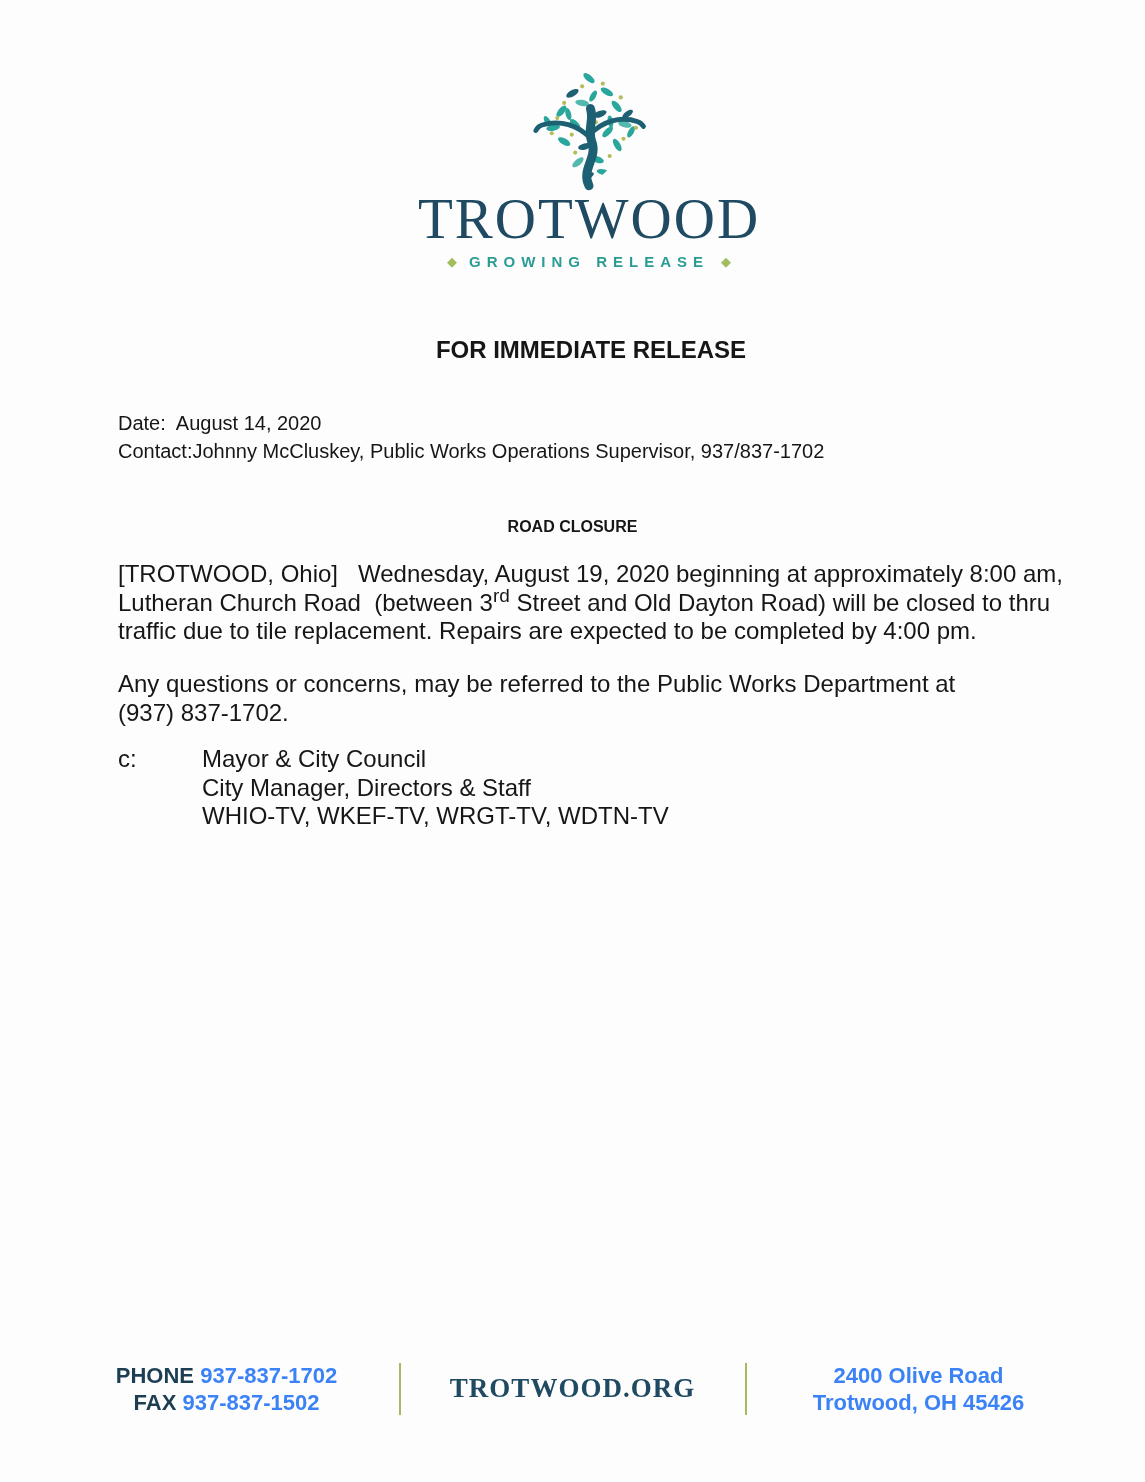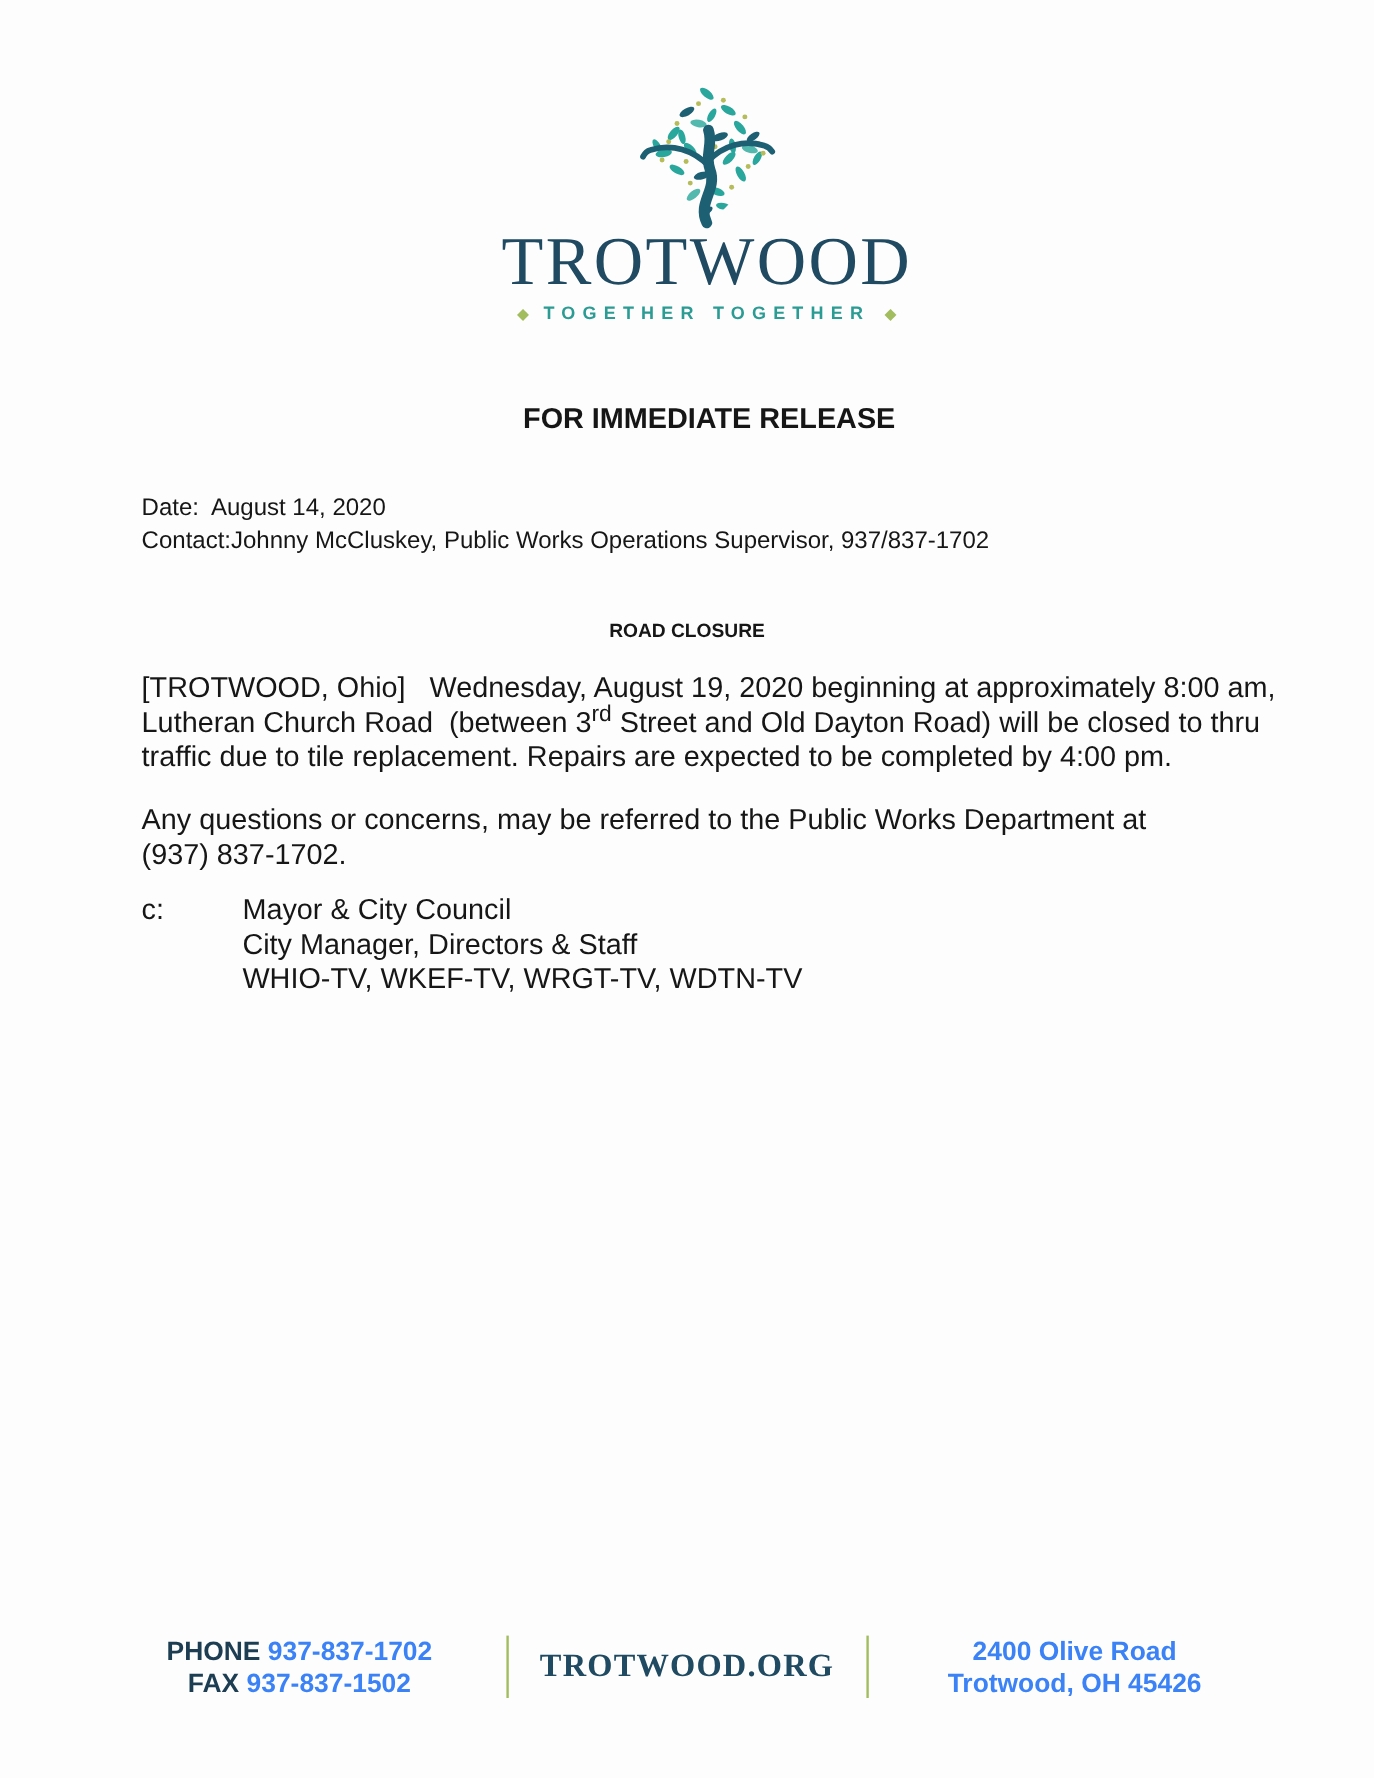--- a/index.html
+++ b/index.html
@@ -76,21 +76,21 @@
   .footer{
     position:absolute;top:1362px;left:0;right:0;
     display:flex;justify-content:center;align-items:center;
   }
   .footer-col{
     text-align:center;
     font-weight:bold;
     font-size:22px;line-height:27px;
   }
   .footer-col.left{width:344px;}
-  .footer-col.center{width:298px;}
+  .footer-col.center{width:344px;}
   .footer-col.right{width:344px;}
   .footer-divider{
     width:2px;height:52px;
     background:#a2bd5e;
   }
   .f-label{color:#1c3d52;}
   .f-teal{color:#3b82f6;}
   .footer-site{
     font-family:"Liberation Serif",serif;
     font-weight:bold;
@@ -161,21 +161,21 @@
 
       <g fill="none" stroke="#1d5f73" stroke-linecap="round">
         <path d="M100,188 C88,164 113,148 104,124 C97,104 108,94 102,76" stroke-width="13"></path>
         <path d="M103,120 C84,100 58,92 32,100 C28,101 25,104 23,108" stroke-width="7"></path>
         <path d="M101,114 C120,94 146,87 170,95 C174,96 177,99 179,102" stroke-width="7"></path>
       </g>
     </svg>
     <div class="logo-wordmark">TROTWOOD</div>
     <div class="logo-tagline">
       <span class="tagline-diamond">◆</span>
-      <span class="tagline-text">TOGETHER TOGETHER</span>
+      <span class="tagline-text">GROWING RELEASE</span>
       <span class="tagline-diamond">◆</span>
     </div>
   </div>
 
   <div class="headline">FOR IMMEDIATE RELEASE</div>
 
   <div class="meta-block">
     <div class="meta-line">Date:  August 14, 2020</div>
     <div class="meta-line">Contact:Johnny McCluskey, Public Works Operations Supervisor, 937/837-1702</div>
   </div>

